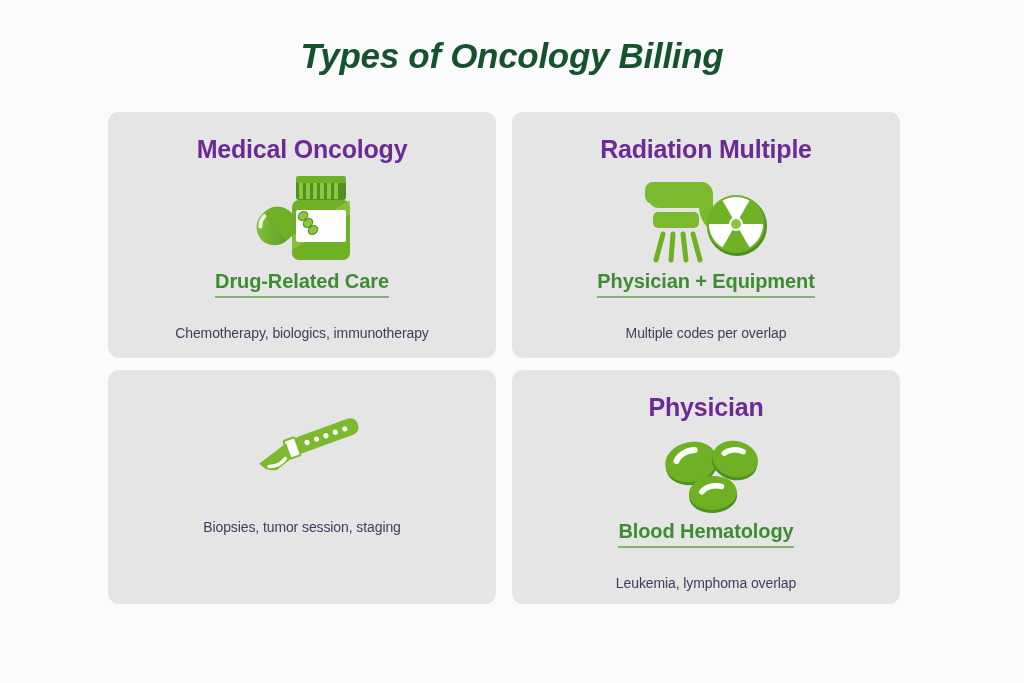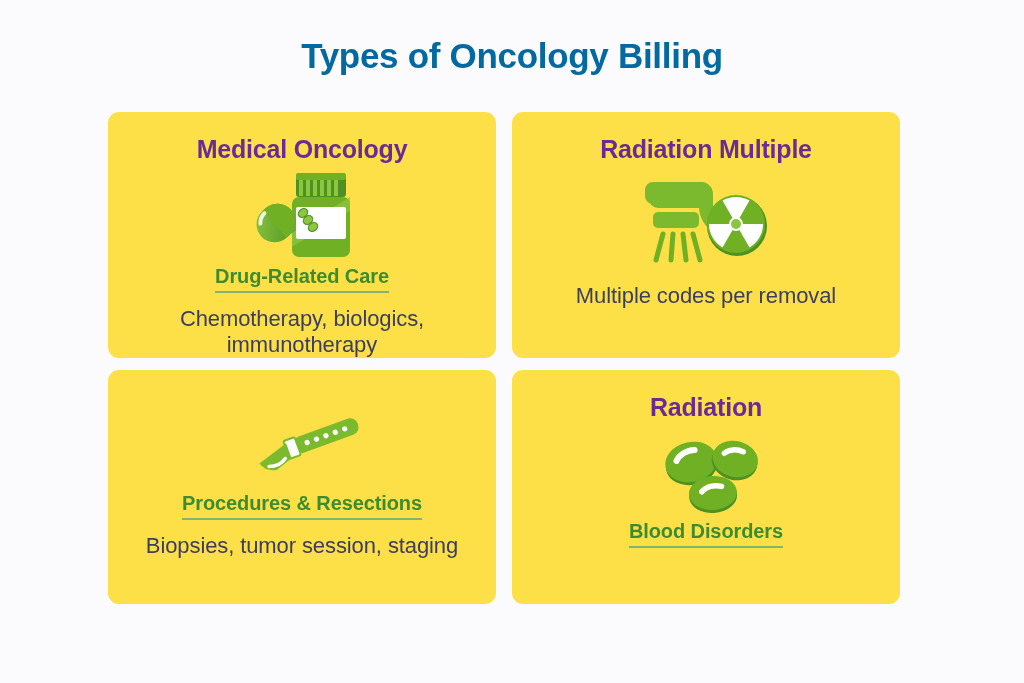--- a/index.html
+++ b/index.html
@@ -22,37 +22,38 @@
   }
   .page-title {
     position: absolute;
     top: 36px;
     left: 0;
     width: 1024px;
     text-align: center;
     font-size: 35px;
     font-weight: bold;
     letter-spacing: -0.3px;
-    color: #0369a1;
+    color: #14532d;
     font-family: "Liberation Sans", sans-serif;
+    font-style: italic;
   }
   .grid {
     position: absolute;
     top: 112px;
     left: 108px;
     width: 795px;
     height: 492px;
     display: grid;
     grid-template-columns: 388px 388px;
     grid-template-rows: 246px 234px;
     column-gap: 16px;
     row-gap: 12px;
   }
   .card {
-    background: #fde047;
+    background: #e5e5e5;
     border-radius: 11px;
     position: relative;
     display: flex;
     flex-direction: column;
     align-items: center;
     box-sizing: border-box;
     padding-top: 24px;
   }
   .card-title {
     font-size: 25px;
@@ -73,22 +74,22 @@
   .card-subtitle {
     font-size: 20px;
     font-weight: bold;
     color: #3d8c31;
     text-align: center;
     padding-bottom: 3px;
     border-bottom: 2px solid #7fb56e;
     letter-spacing: -0.1px;
   }
   .card-desc {
-    margin-top: 13px;
-    font-size: 22px;
+    margin-top: 27px;
+    font-size: 14px;
     color: #3b3e5e;
     text-align: center;
     letter-spacing: -0.1px;
   }
   .row2 .card-icon { height: 92px; }
 </style>
 </head>
 <body>
 
 <div class="page">
@@ -164,21 +165,22 @@
           <circle cx="93" cy="50" r="29" fill="#6fb024"></circle>
           <g fill="#ffffff">
             <path d="M93 50 L79.5 26.6 A27 27 0 0 1 106.5 26.6 Z"></path>
             <path d="M93 50 L106.5 73.4 A27 27 0 0 0 120 50 Z"></path>
             <path d="M93 50 L66 50 A27 27 0 0 0 79.5 73.4 Z"></path>
           </g>
           <circle cx="93" cy="50" r="7" fill="#ffffff"></circle>
           <circle cx="93" cy="50" r="5" fill="#8cc63f"></circle>
         </svg>
       </div>
-      <div class="card-desc">Multiple codes per removal</div>
+      <div class="card-subtitle">Physician + Equipment</div>
+      <div class="card-desc">Multiple codes per overlap</div>
     </div>
 
     <div class="row2-cell card row2">
       <div class="card-icon">
         <svg width="132" height="76" viewBox="0 0 132 76">
           <g transform="rotate(-20 66 38)">
 
             <rect x="58" y="28" width="68" height="17" rx="8" fill="#7bba2e"></rect>
 
             <g fill="#ffffff">
@@ -189,26 +191,25 @@
               <circle cx="112" cy="36.5" r="2.6"></circle>
             </g>
 
             <rect x="50" y="27" width="12" height="19" rx="2" fill="#ffffff" stroke="#7bba2e" stroke-width="2"></rect>
 
             <path d="M52 30 L20 40 A20 16 0 0 0 34 52 L52 46 Z" fill="#7bba2e"></path>
             <path d="M46 44 A16 12 0 0 1 28 46" stroke="#ffffff" stroke-width="3.5" fill="none" stroke-linecap="round"></path>
           </g>
         </svg>
       </div>
-      <div class="card-subtitle">Procedures &amp; Resections</div>
       <div class="card-desc">Biopsies, tumor session, staging</div>
     </div>
 
     <div class="card row2">
-      <div class="card-title">Radiation</div>
+      <div class="card-title">Physician</div>
       <div class="card-icon">
         <svg width="106" height="80" viewBox="0 0 106 80">
 
           <g transform="rotate(-12 38 28)">
             <ellipse cx="38" cy="31" rx="26" ry="20" fill="#4d9122"></ellipse>
             <ellipse cx="38" cy="28" rx="26" ry="20" fill="#6fb024"></ellipse>
             <path d="M24 24 a18 14 0 0 1 20 -7" stroke="#ffffff" stroke-width="6" fill="none" stroke-linecap="round"></path>
           </g>
 
           <g transform="rotate(14 82 26)">
@@ -217,17 +218,18 @@
             <path d="M70 22 a16 12 0 0 1 18 -6" stroke="#ffffff" stroke-width="5.5" fill="none" stroke-linecap="round"></path>
           </g>
 
           <g transform="rotate(-4 60 60)">
             <ellipse cx="60" cy="62" rx="24" ry="17" fill="#4d9122"></ellipse>
             <ellipse cx="60" cy="59" rx="24" ry="17" fill="#6fb024"></ellipse>
             <path d="M49 57 a16 12 0 0 1 20 -4" stroke="#ffffff" stroke-width="5.5" fill="none" stroke-linecap="round"></path>
           </g>
         </svg>
       </div>
-      <div class="card-subtitle">Blood Disorders</div>
+      <div class="card-subtitle">Blood Hematology</div>
+      <div class="card-desc">Leukemia, lymphoma overlap</div>
     </div>
 
   </div>
 </div>
 
 </body></html>

